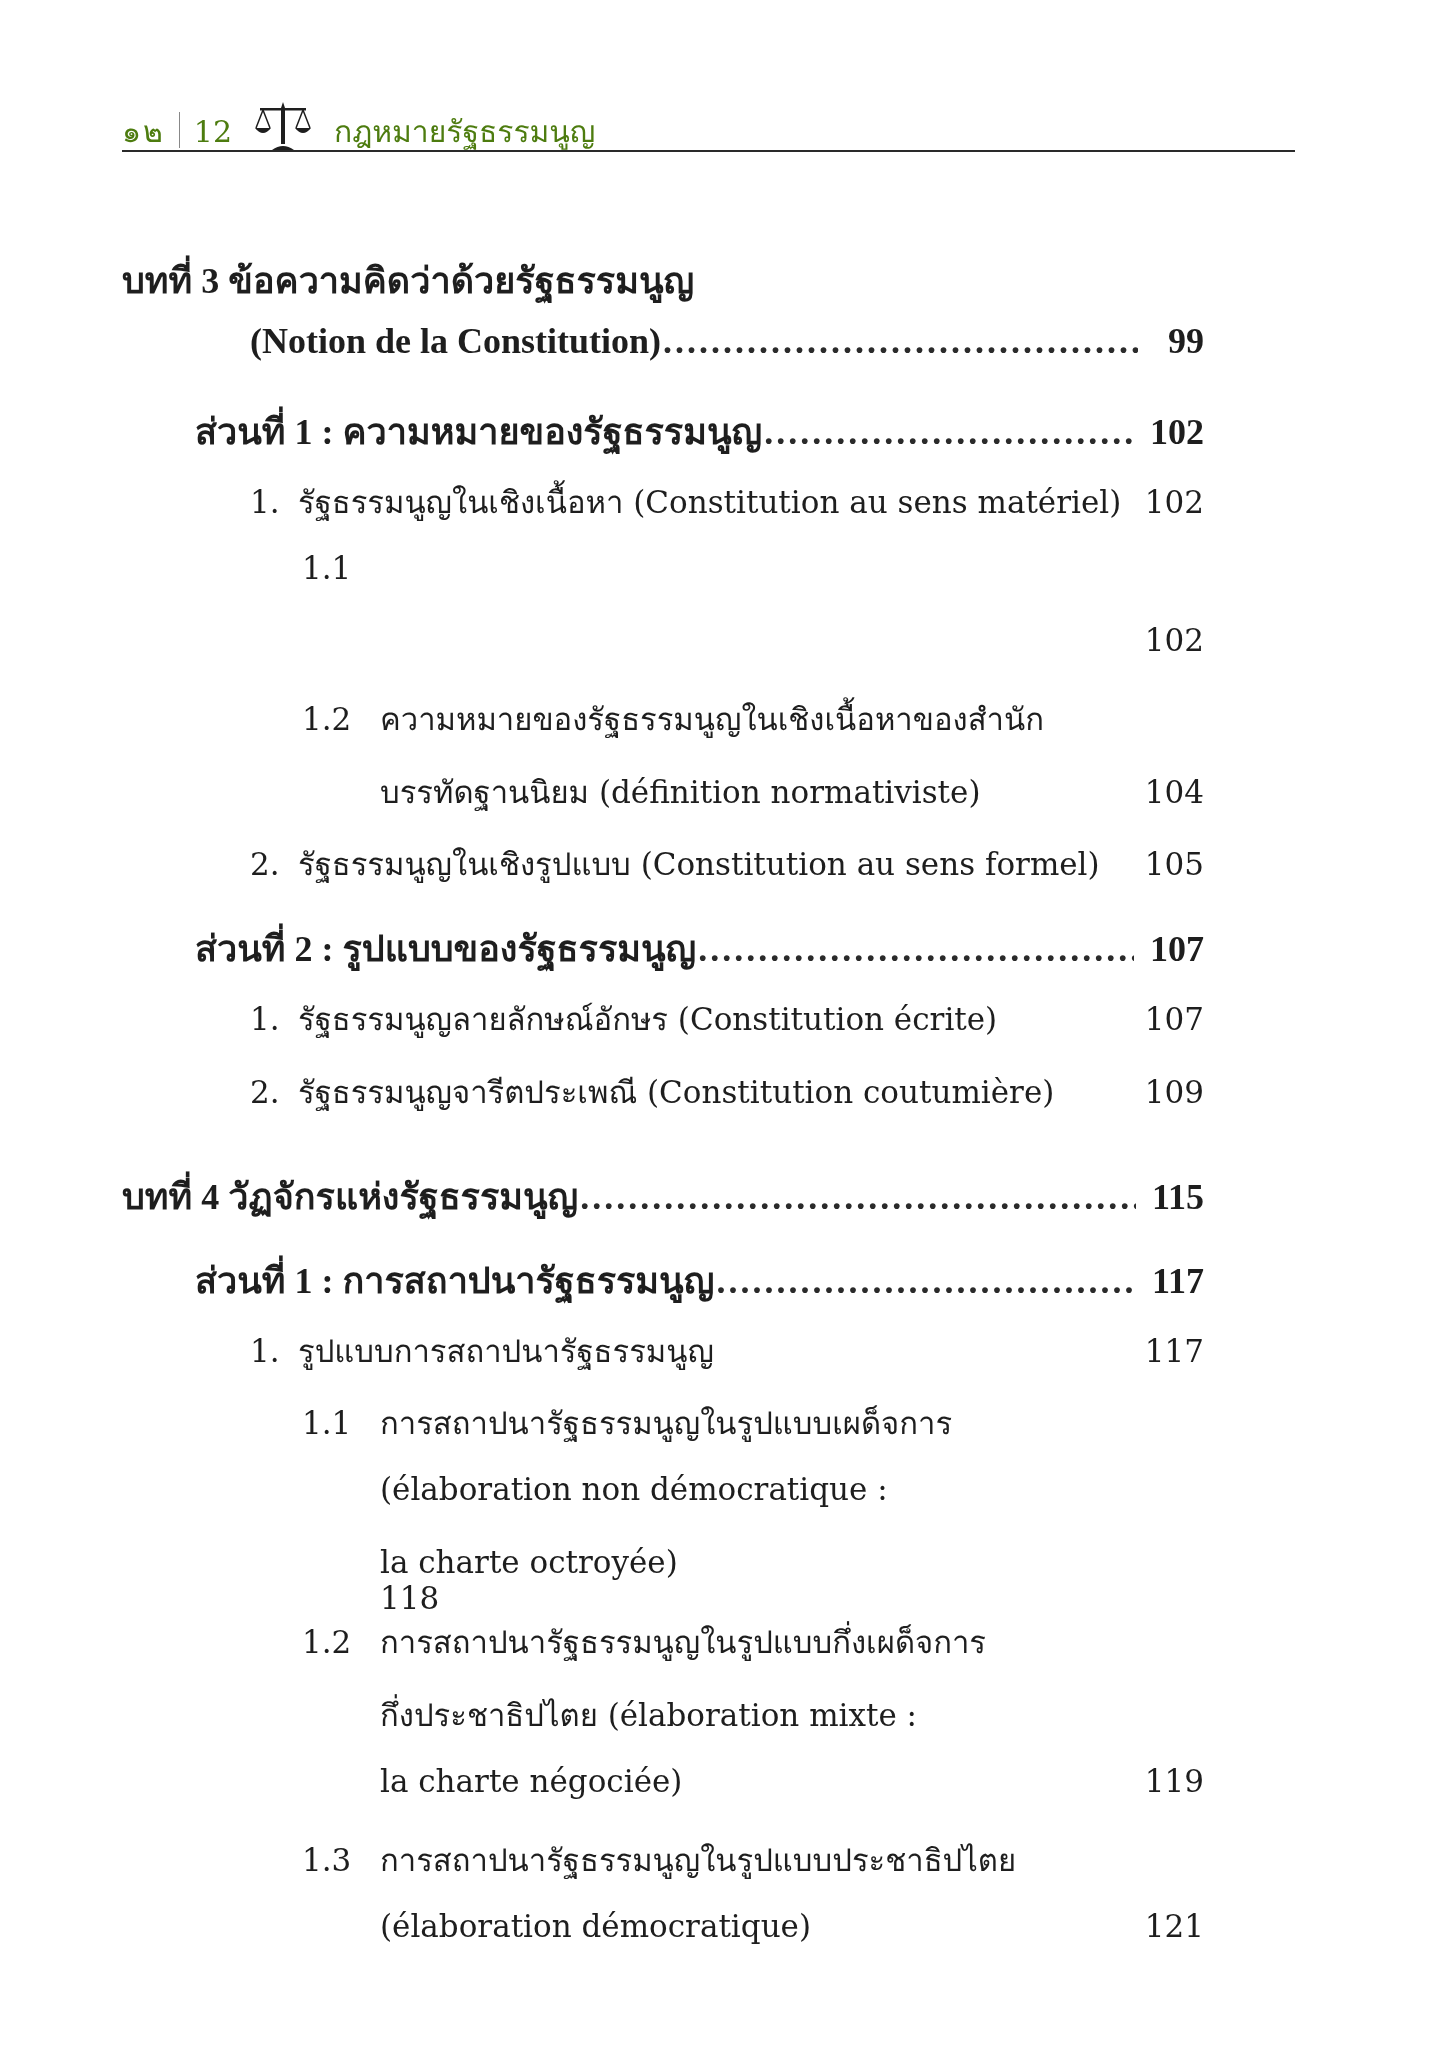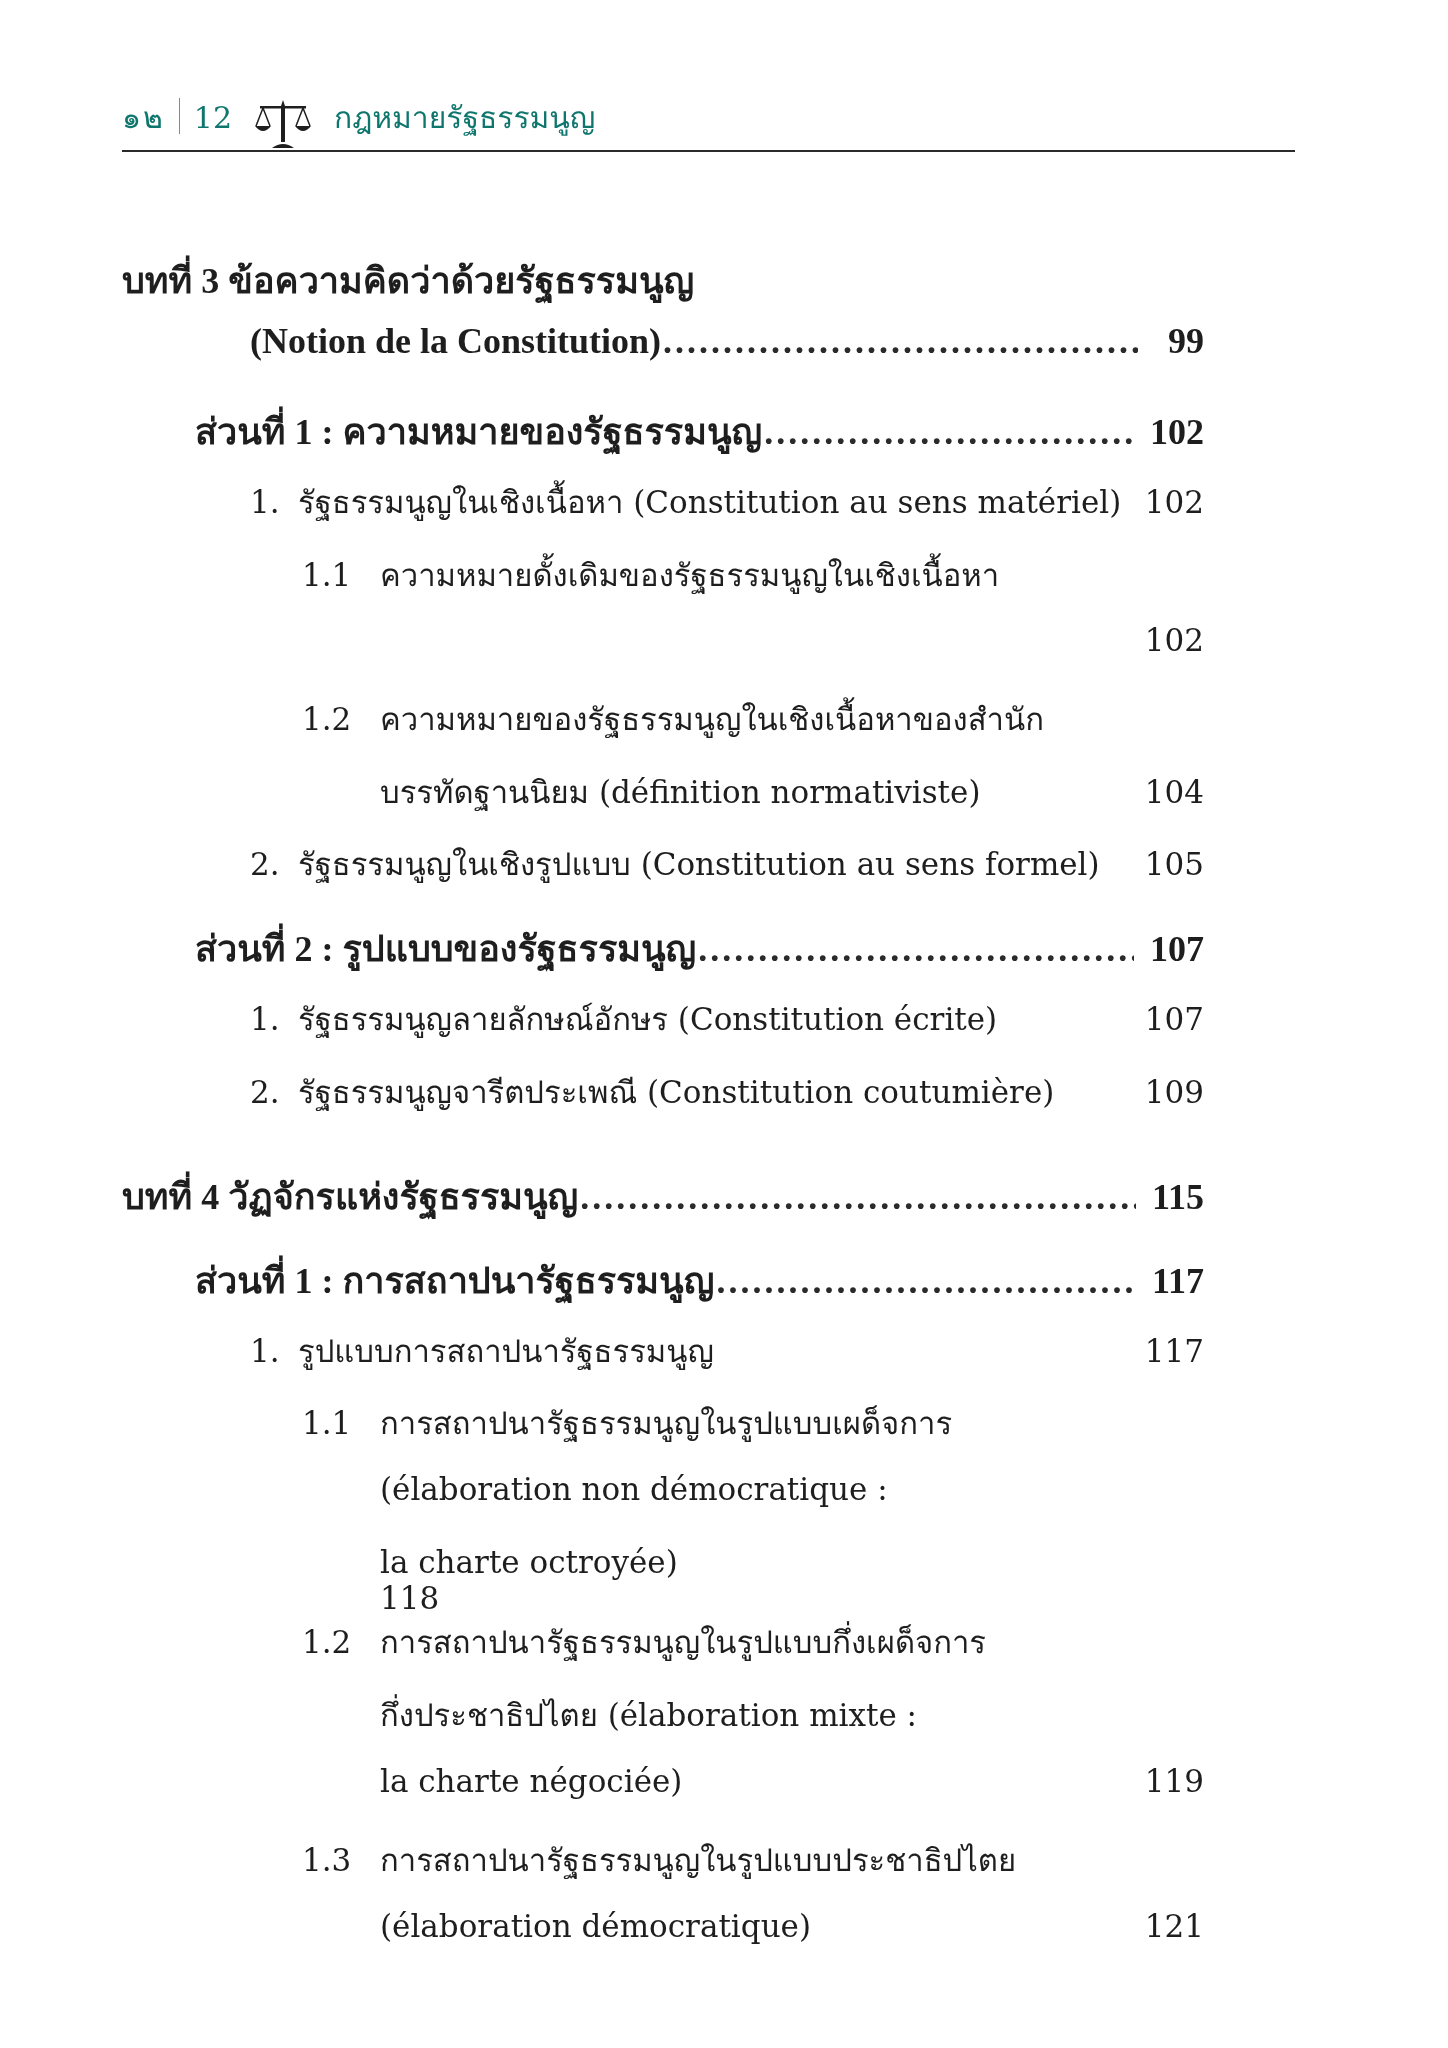--- a/index.html
+++ b/index.html
@@ -3,22 +3,22 @@
 <meta charset="utf-8">
 <style>
   html, body { margin: 0; padding: 0; background: #ffffff; }
   body {
     width: 1448px; height: 2048px; position: relative; overflow: hidden;
     color: #1e1e1e;
     font-family: "DejaVu Serif", "Liberation Serif", serif;
   }
   .running-header {
     position: absolute; left: 122px; top: 98px; width: 1173px; height: 54px;
-    display: flex; 
-    font-size: 30px; line-height: 40px; color: #0f766e;
+    display: flex; align-items: flex-end;
+    font-size: 30px; line-height: 40px; color: #4d7c0f;
   }
   .running-header .thai-num { letter-spacing: 2px; }
   .running-header .sep {
     display: inline-block; width: 1px; height: 36px; background: #888;
     margin: 0 14px 4px 14px;
   }
   .running-header .scales { margin: 0 22px 0 22px; width: 58px; height: 52px; }
   .running-header .book-title { font-size: 30px; }
   .header-rule {
     position: absolute; left: 122px; top: 150px; width: 1173px; height: 2px;
@@ -87,21 +87,20 @@
 
   <div class="entry reg l-sec" style="top:477px;">
     <span class="num">1.</span>
     <span class="label">รัฐธรรมนูญในเชิงเนื้อหา (Constitution au sens matériel)</span>
     <span class="spacer"></span>
     <span class="page">102</span>
   </div>
 
   <div class="entry reg l-sub" style="top:550px;">
     <span class="num">1.1</span>
-    <span class="label">ความหมายดั้งเดิมของรัฐธรรมนูญในเชิงเนื้อหา</span>
   </div>
   <div class="entry reg l-sub-cont" style="top:622px;">
     <span class="spacer"></span>
     <span class="page">102</span>
   </div>
 
   <div class="entry reg l-sub" style="top:694px;">
     <span class="num">1.2</span>
     <span class="label">ความหมายของรัฐธรรมนูญในเชิงเนื้อหาของสำนัก</span>
   </div>

